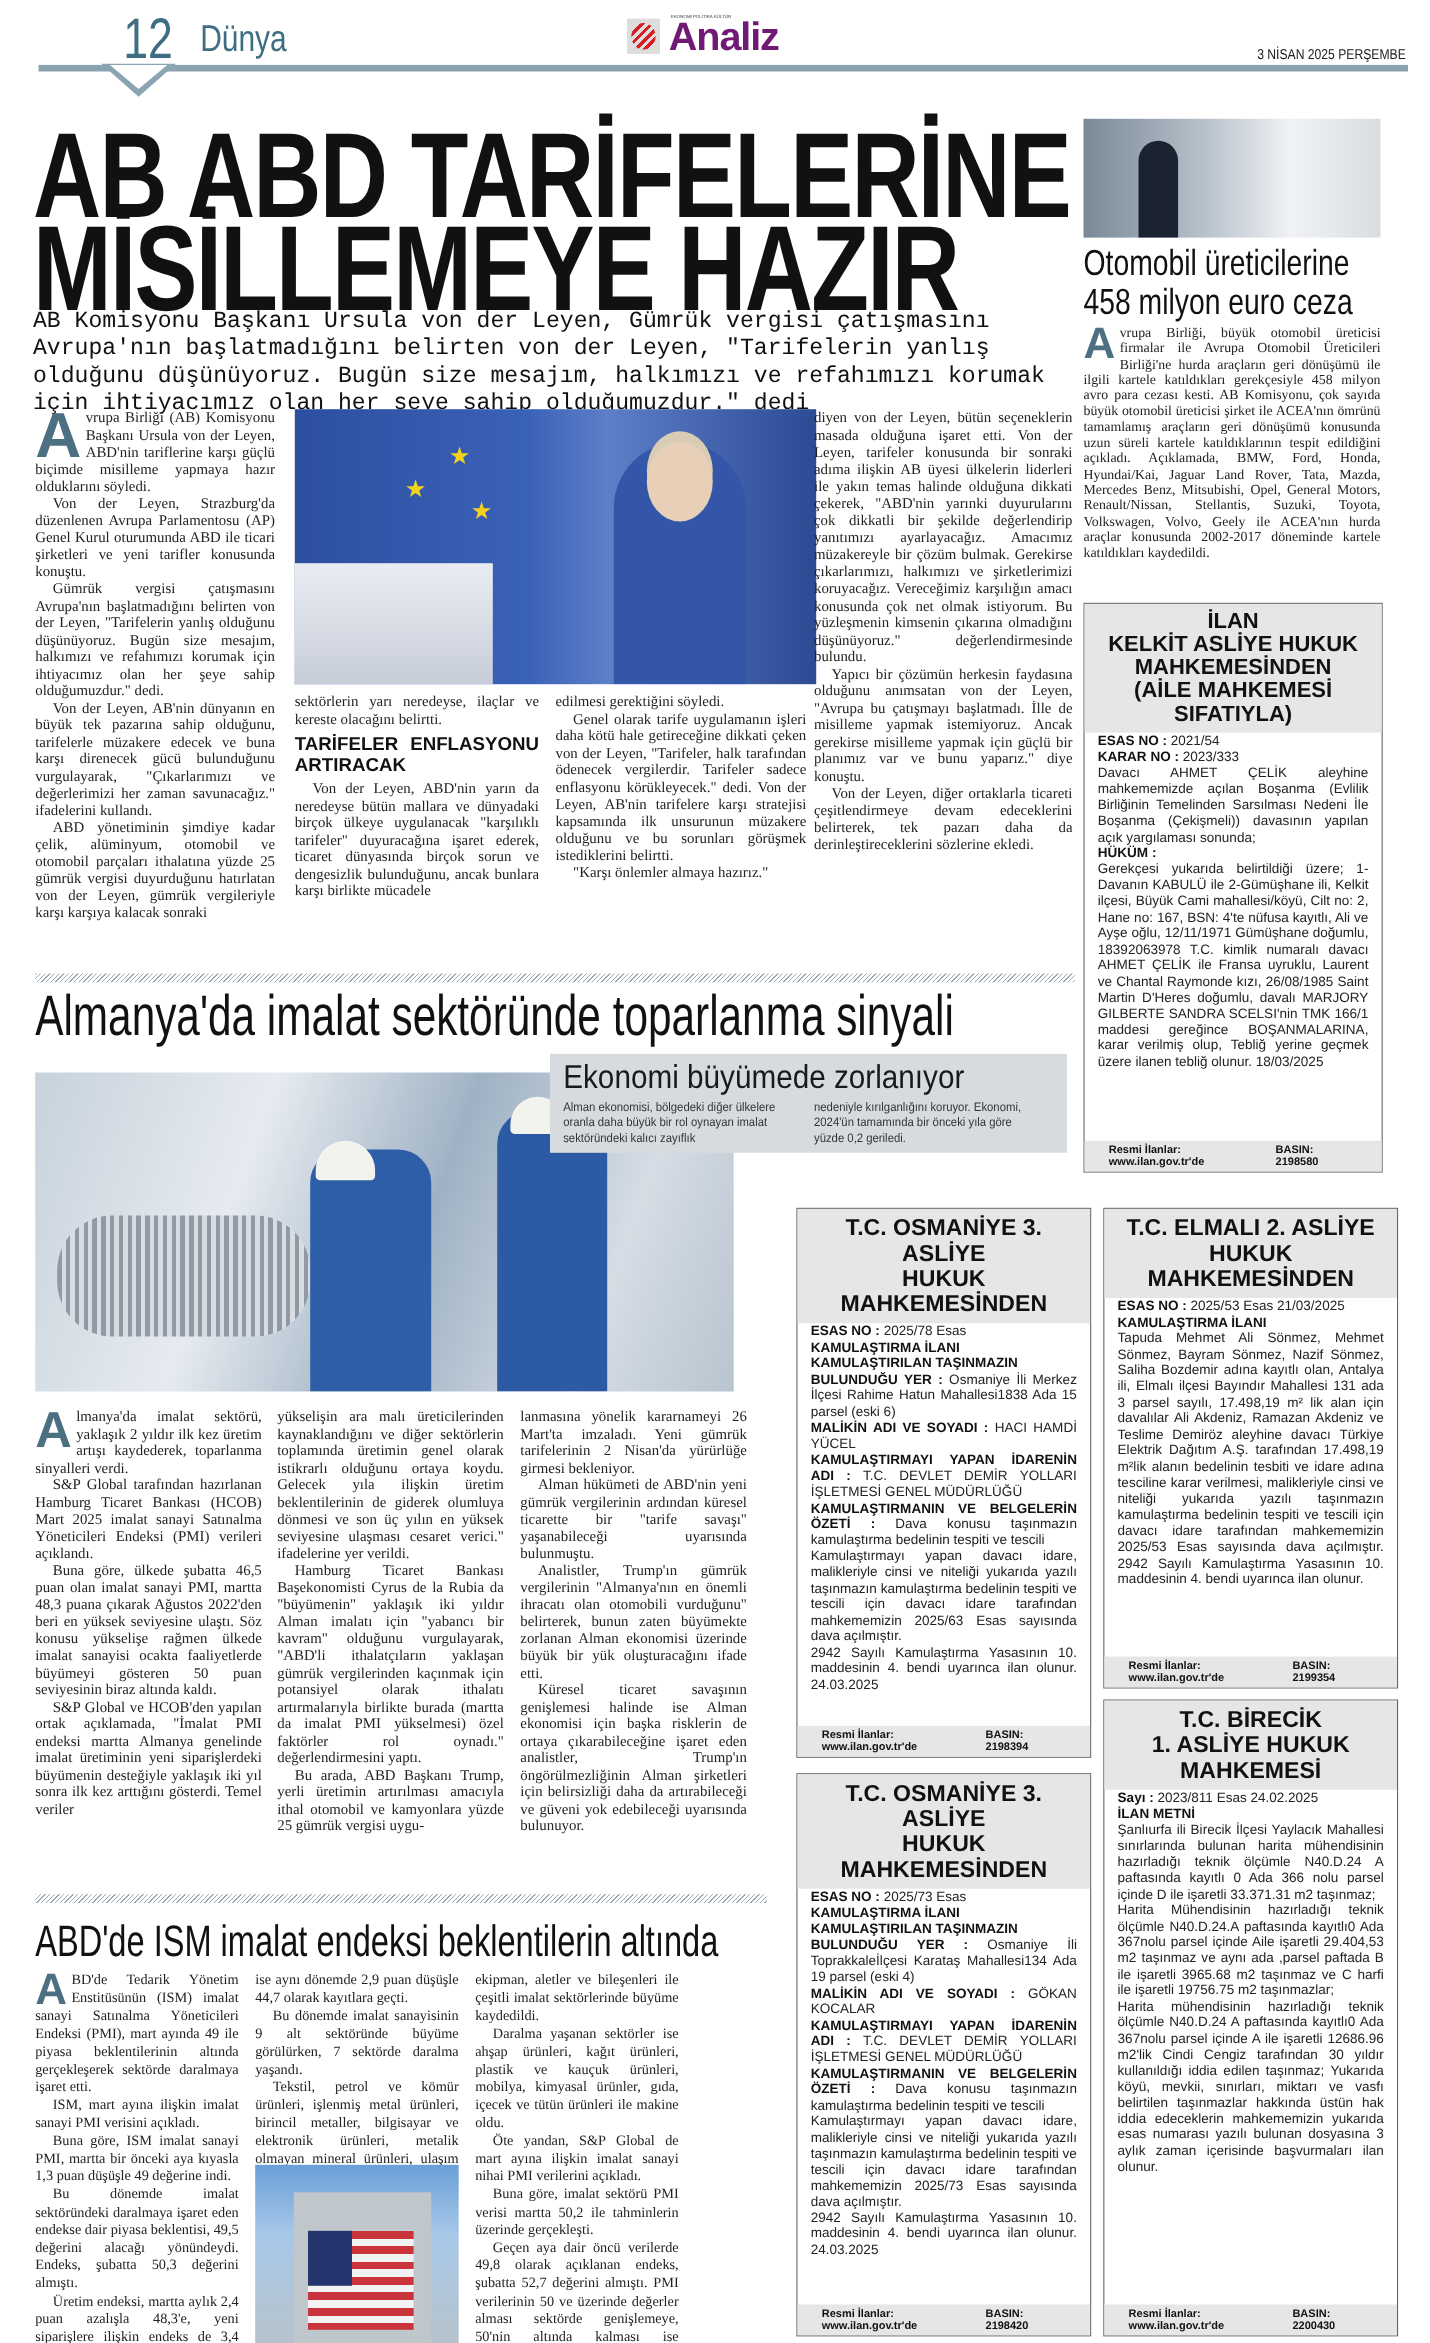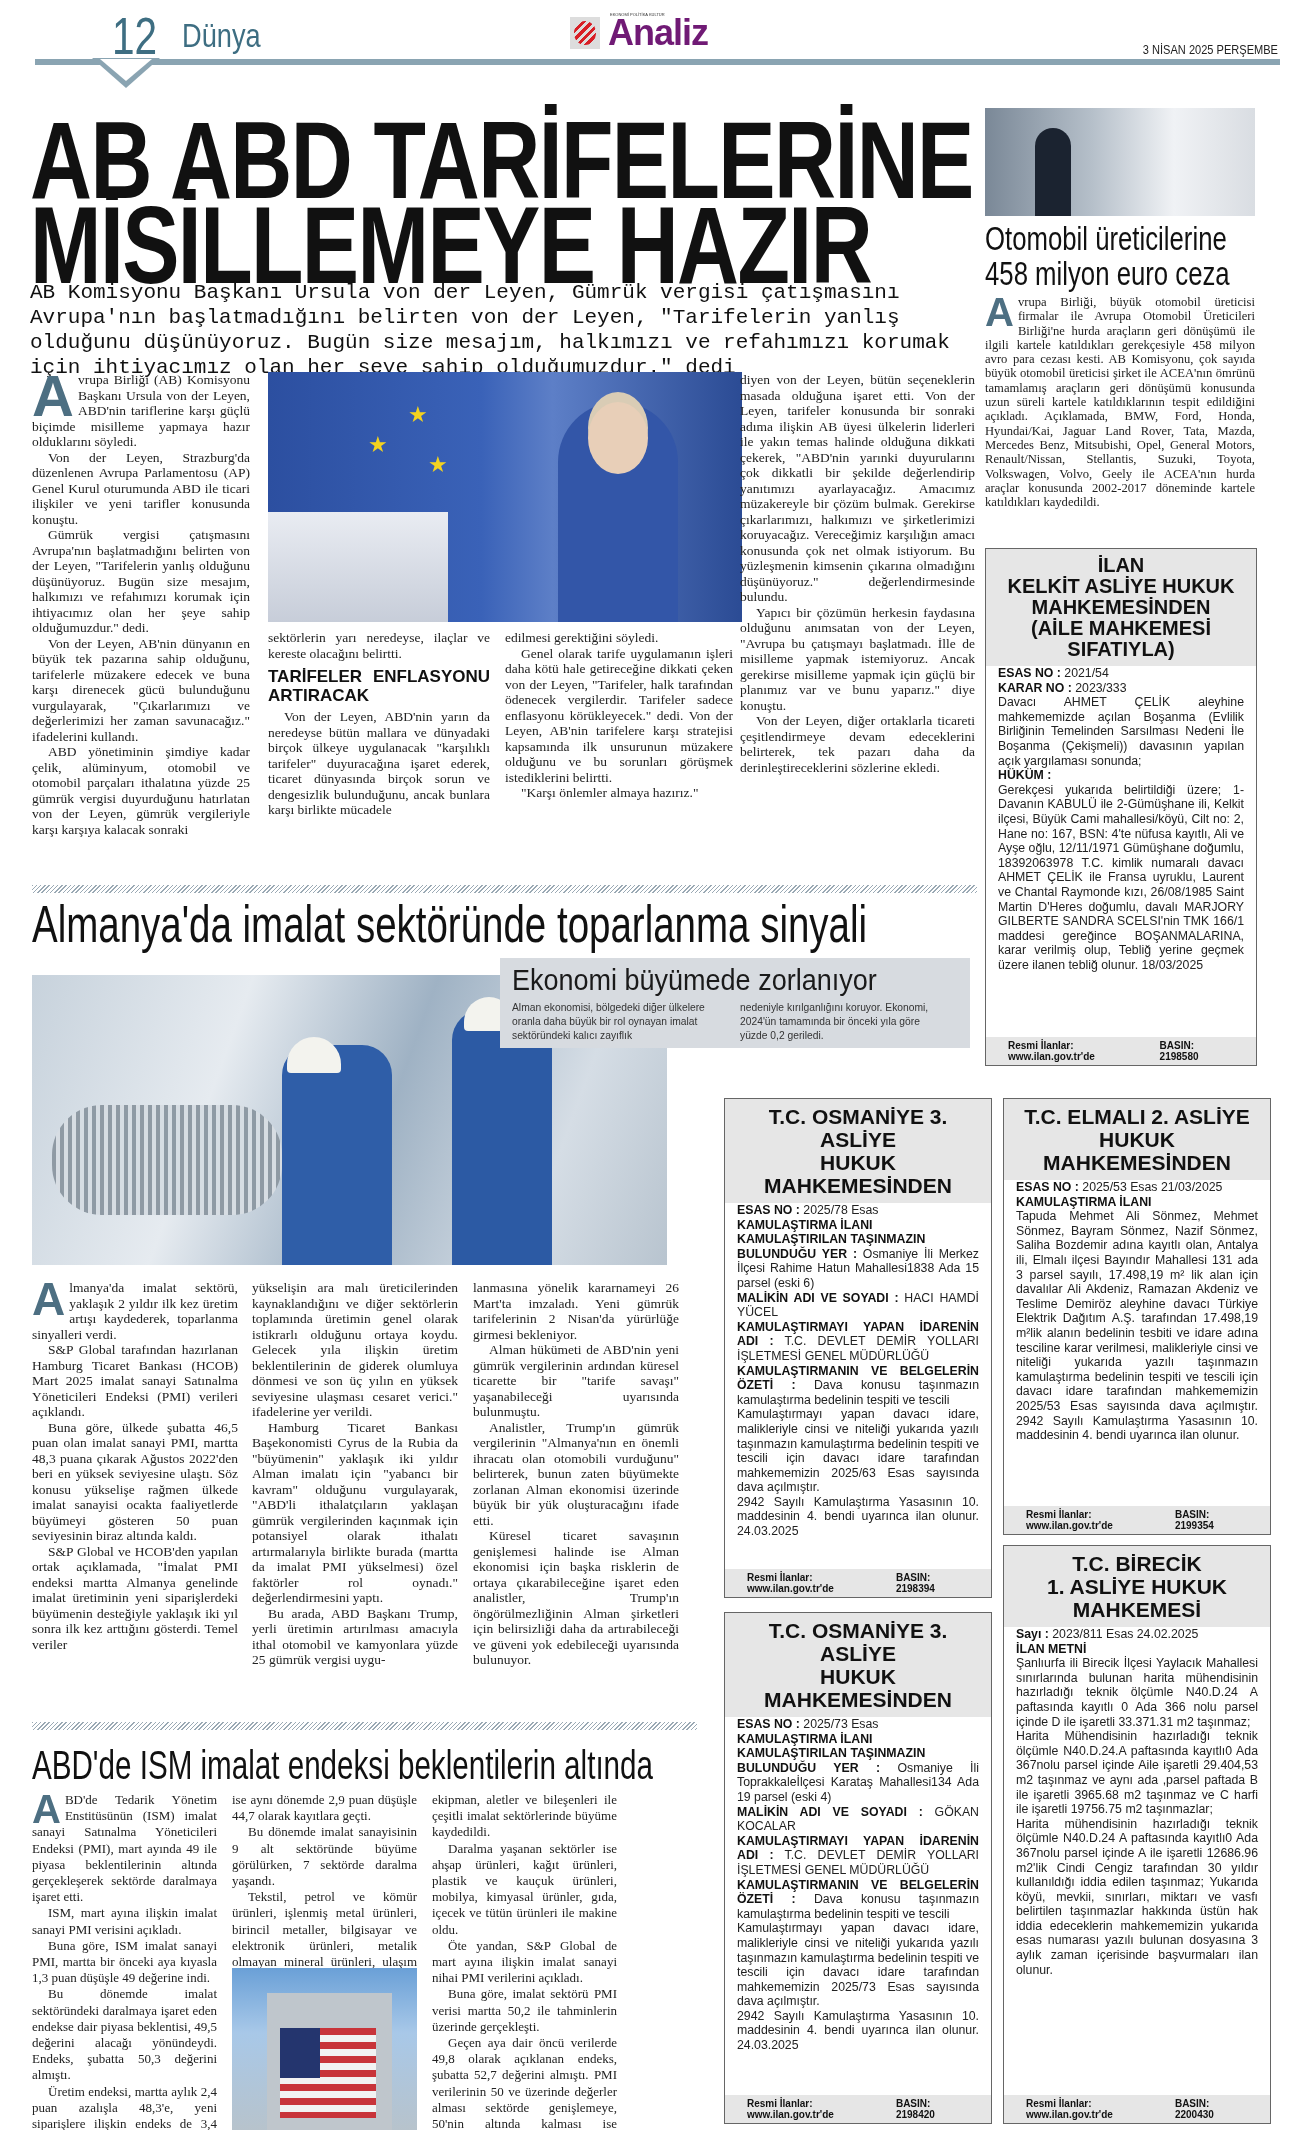--- a/index.html
+++ b/index.html
@@ -82,21 +82,21 @@
   <span class="logo-text">Analiz</span>
 </div>
 <div class="abs hdr-date">3 NİSAN 2025 PERŞEMBE</div>
 
 <div class="abs hl" style="top:105px">AB ABD TARİFELERİNE</div>
 <div class="abs hl" style="top:190px">MİSİLLEMEYE HAZIR</div>
 <div class="abs deck">AB Komisyonu Başkanı Ursula von der Leyen, Gümrük vergisi çatışmasını Avrupa'nın başlatmadığını belirten von der Leyen, "Tarifelerin yanlış olduğunu düşünüyoruz. Bugün size mesajım, halkımızı ve refahımızı korumak için ihtiyacımız olan her şeye sahip olduğumuzdur." dedi</div>
 
 <div class="abs col" style="left:32px;top:372px;width:218px">
   <p class="first"><span class="dropcap">A</span><span>vrupa Birliği (AB) Komisyonu Başkanı Ursula von der Leyen, ABD'nin tariflerine karşı güçlü biçimde misilleme yapmaya hazır olduklarını söyledi.</span></p>
-  <p>Von der Leyen, Strazburg'da düzenlenen Avrupa Parlamentosu (AP) Genel Kurul oturumunda ABD ile ticari ilişkiler ve yeni tarifler konusunda konuştu.</p>
+  <p>Von der Leyen, Strazburg'da düzenlenen Avrupa Parlamentosu (AP) Genel Kurul oturumunda ABD ile ticari şirketleri ve yeni tarifler konusunda konuştu.</p>
   <p>Gümrük vergisi çatışmasını Avrupa'nın başlatmadığını belirten von der Leyen, "Tarifelerin yanlış olduğunu düşünüyoruz. Bugün size mesajım, halkımızı ve refahımızı korumak için ihtiyacımız olan her şeye sahip olduğumuzdur." dedi.</p>
   <p>Von der Leyen, AB'nin dünyanın en büyük tek pazarına sahip olduğunu, tarifelerle müzakere edecek ve buna karşı direnecek gücü bulunduğunu vurgulayarak, "Çıkarlarımızı ve değerlerimizi her zaman savunacağız." ifadelerini kullandı.</p>
   <p>ABD yönetiminin şimdiye kadar çelik, alüminyum, otomobil ve otomobil parçaları ithalatına yüzde 25 gümrük vergisi duyurduğunu hatırlatan von der Leyen, gümrük vergileriyle karşı karşıya kalacak sonraki</p>
 </div>
 
 <div class="abs photo-vdl">
   <span class="star" style="left:140px;top:30px">★</span>
   <span class="star" style="left:160px;top:80px">★</span>
   <span class="star" style="left:150px;top:140px">★</span>
   <span class="star" style="left:120px;top:180px">★</span>

